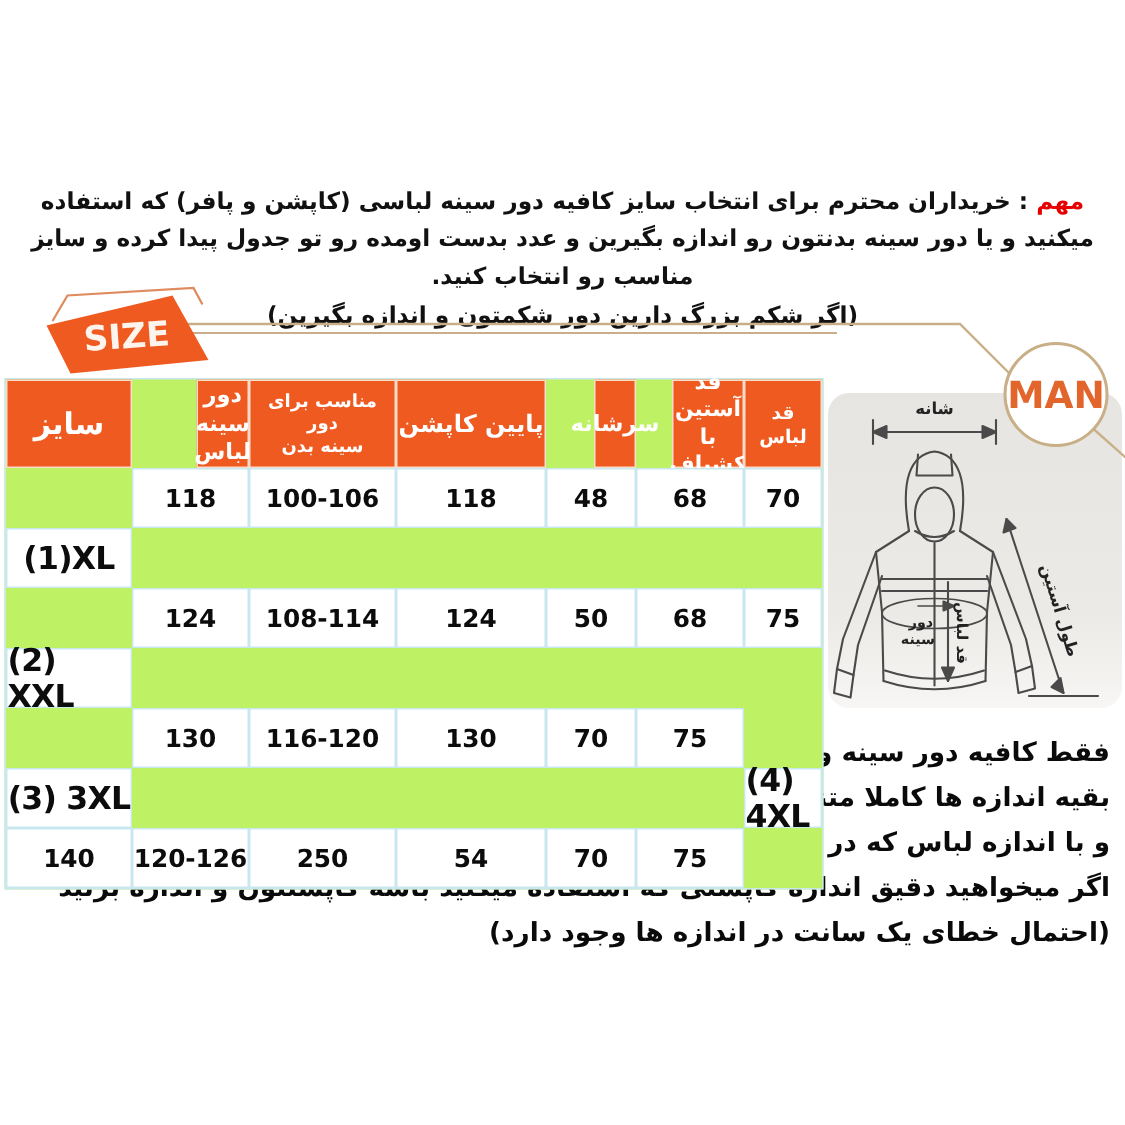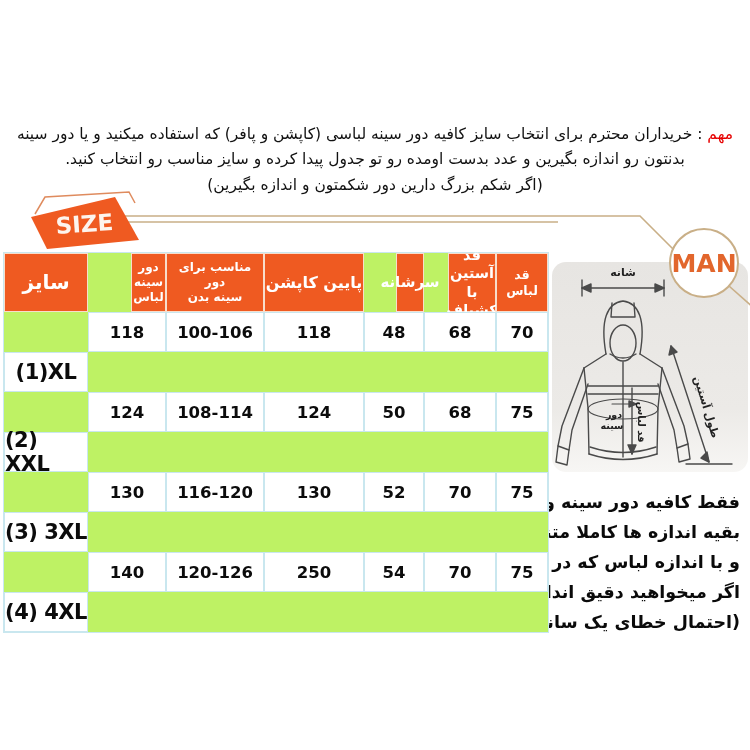--- a/index.html
+++ b/index.html
@@ -5,41 +5,41 @@
   html,body{margin:0;padding:0;}
   body{
     width:750px;height:750px;position:relative;background:#ffffff;
     font-family:"DejaVu Sans","Liberation Sans",sans-serif;
     overflow:hidden;
   }
   
   .intro{
     position:absolute;top:122px;left:10px;width:730px;
     direction:rtl;text-align:center;
-    font-weight:normal;font-size:15.5px;line-height:25px;color:#111;
+    font-weight:bold;font-size:15.5px;line-height:25px;color:#111;
   }
   .intro .hl{color:#e60000;}
   .intro .note{margin-top:1px;}
   
   .size-tag{position:absolute;left:25px;top:190px;width:132px;height:64px;z-index:4;}
   
   .deco{position:absolute;left:0;top:188px;width:750px;height:132px;z-index:3;}
   
   .sizetable{
     position:absolute;left:3px;top:252px;width:544px;z-index:5;
     display:grid;grid-template-columns:84px 78px 98px 100px 60px 72px 52px;
     direction:ltr;background:#bef264;border:1.5px solid #c9e7ef;
   }
   .th{
     background:#ef5a21;color:#fff;font-weight:bold;height:57px;
     display:flex;align-items:center;justify-content:center;text-align:center;
     border:1px solid #f8ddcb;white-space:pre-line;direction:rtl;line-height:1.25;
   }
   .th.c0{font-size:20px;}
-  .th.c1{font-size:12px;margin-left:43px;}
+  .th.c1{font-size:15px;margin-left:43px;}
   .th.c2{font-size:12px;}
   .th.c3{font-size:16px;}
   .th.c4{font-size:15px;margin-left:32px;}
   .th.c5{font-size:14.5px;margin-left:24px;}
   .th.c6{font-size:12.5px;}
   .td{
     background:#fff;height:38px;color:#0c0c0c;font-weight:bold;
     display:flex;align-items:center;justify-content:center;
     border:1.5px solid #c9e7ef;font-size:16.5px;
   }
@@ -106,21 +106,20 @@
   <div class="td">108-114</div>
   <div class="td">124</div>
   <div class="td">50</div>
   <div class="td">68</div>
   <div class="td">75</div>
 
   <div class="td c0">(3) 3XL</div>
   <div class="td">130</div>
   <div class="td">116-120</div>
   <div class="td">130</div>
-  <div class="td">52</div>
   <div class="td">70</div>
   <div class="td">75</div>
 
   <div class="td c0">(4) 4XL</div>
   <div class="td">140</div>
   <div class="td">120-126</div>
   <div class="td">250</div>
   <div class="td">54</div>
   <div class="td">70</div>
   <div class="td">75</div>

